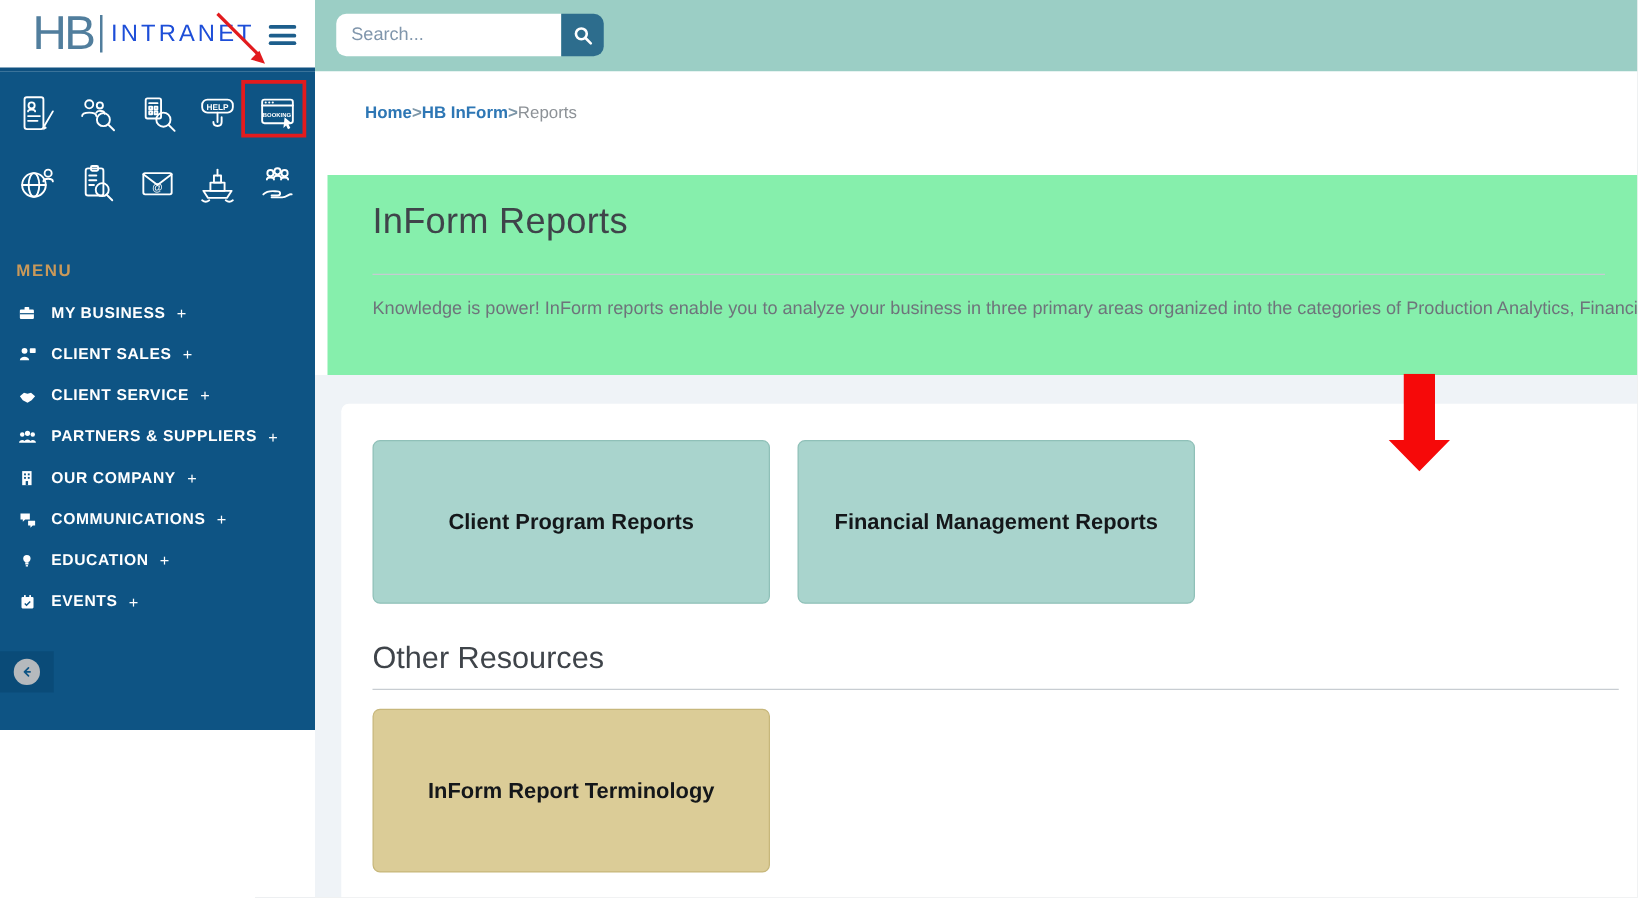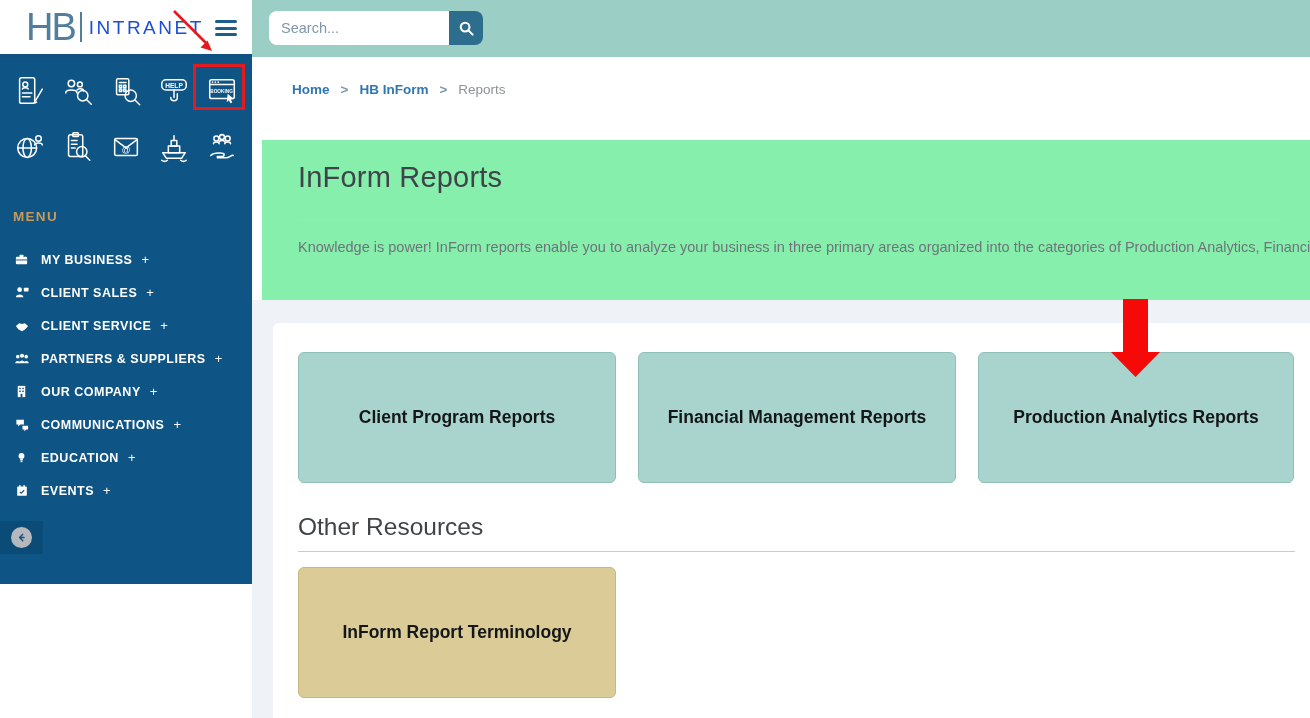--- a/index.html
+++ b/index.html
@@ -23,42 +23,42 @@
   .icon-row { position:absolute; left:0; width:252px; display:flex; justify-content:space-between; padding:0 8px; }
   .icon-row.r1 { top:70px; } .icon-row.r2 { top:126px; }
   .g-icon { width:44px; height:42px; display:flex; align-items:center; justify-content:center; cursor:pointer; }
   .g-icon svg { stroke:#fff; fill:none; stroke-width:1.6; stroke-linecap:round; stroke-linejoin:round; }
 
   .booking-box { position:absolute; left:193px; top:64px; width:52px; height:46px; border:3px solid #E21B1E; z-index:6; }
   .anno-arrow-1 { position:absolute; left:150px; top:4px; width:110px; height:58px; z-index:7; pointer-events:none; }
 
   .menu-title { position:absolute; left:13px; top:209px; font-size:13.5px; font-weight:600; letter-spacing:1.3px; color:#C9995A; }
   .menu { position:absolute; left:0; top:243px; width:252px; }
-  .menu-item { display:flex; align-items:center; height:33px; padding:0 12px; cursor:pointer; }
+  .menu-item { display:flex; height:33px; padding:0 12px; cursor:pointer; }
   .menu-item .mi-icon { width:19px; display:flex; justify-content:center; margin-right:10px; }
   .menu-item .mi-icon svg { fill:#fff; }
   .menu-label { font-size:12.5px; font-weight:700; letter-spacing:.5px; color:#fff; }
   .menu-plus { margin-left:9px; font-size:13px; font-weight:400; color:#fff; }
 
   .collapse-btn { position:absolute; left:0; top:521px; width:43px; height:33px; background:#0A4B78; display:flex; align-items:center; justify-content:center; cursor:pointer; }
   .collapse-circle { width:21px; height:21px; border-radius:50%; background:#B5B9BD; display:flex; align-items:center; justify-content:center; }
   .collapse-circle svg { stroke:#0E5484; fill:none; stroke-width:2; stroke-linecap:round; stroke-linejoin:round; }
 
   
   .main { position:absolute; left:252px; top:0; width:1058px; height:718px; background:#fff; }
   .topbar { position:absolute; left:0; top:0; width:100%; height:57px; background:#9BCEC5; }
   .search-input {
     position:absolute; left:17px; top:11px; width:180px; height:34px; border:none; outline:none;
     border-radius:8px 0 0 8px; padding:0 12px; font-size:14.5px; color:#33475b; font-family:"Liberation Sans",sans-serif;
   }
   .search-input::placeholder { color:#8096AC; }
   .search-btn { position:absolute; left:197px; top:11px; width:34px; height:34px; background:#2D6D8D; border:none; border-radius:0 8px 8px 0; display:flex; align-items:center; justify-content:center; cursor:pointer; }
   .search-btn svg { stroke:#fff; fill:none; stroke-width:2.2; stroke-linecap:round; }
 
-  .breadcrumb { position:absolute; left:40px; top:82px; display:flex; align-items:center; gap:11px; font-size:13.5px; }
+  .breadcrumb { position:absolute; left:40px; top:82px; display:flex; align-items:center; font-size:13.5px; }
   .bc-link { color:#2E77B5; font-weight:700; cursor:pointer; text-decoration:none; }
   .bc-sep { color:#7C96A8; font-weight:700; }
   .bc-current { color:#8D9297; font-weight:400; }
 
   .banner { position:absolute; left:10px; top:140px; right:0; height:160px; background:#86efac; }
   .banner h1 { position:absolute; left:36px; top:21px; font-size:29px; font-weight:400; color:#3F444A; letter-spacing:.2px; }
   .banner-divider { position:absolute; left:36px; right:26px; top:79px; height:1px; background:#C5CBD1; }
   .banner p { position:absolute; left:36px; right:0; font-size:14.5px; color:#6E747B; white-space:nowrap; overflow:hidden; }
   .banner .p1 { top:99px; } .banner .p2 { top:121px; }
 
@@ -350,23 +350,20 @@
     </div>
 
     <div class="card"></div>
 
     <div class="tile teal tile1">
       <span>Client Program Reports</span>
     </div>
     <div class="tile teal tile2">
       <span>Financial Management Reports</span>
     </div>
-    <div class="tile teal tile3">
-      <span>Production Analytics Reports</span>
-    </div>
 
     <div class="other-heading">Other Resources</div>
     <div class="other-divider"></div>
 
     <div class="tile tan tile4">
       <span>InForm Report Terminology</span>
     </div>
 
     <svg class="anno-arrow-2" viewBox="0 0 62 80">
       <polygon points="16,0 41,0 41,53 53,53 28.5,78 4,53 16,53" fill="#F60909"></polygon>

